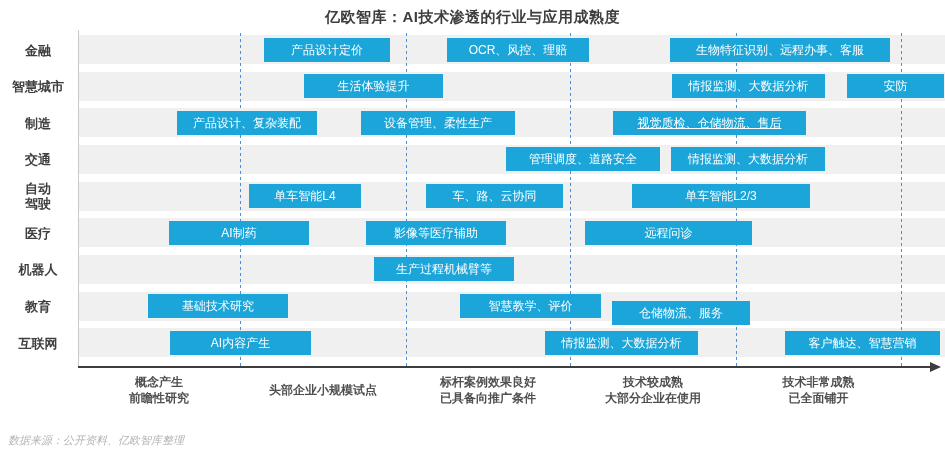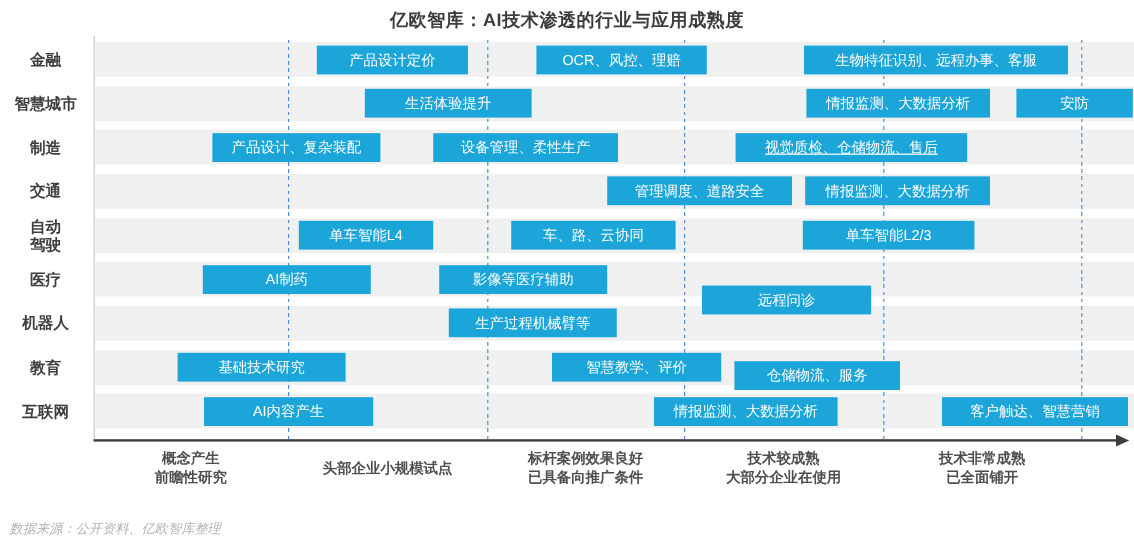--- a/index.html
+++ b/index.html
@@ -66,26 +66,26 @@
       <div class="bar" style="top: 110.82px; left: 613px; width: 193px; text-decoration: underline;">视觉质检、仓储物流、售后</div>
       <div class="row-band" style="top: 144.98px;"></div>
       <div class="row-label" style="top: 159.48px;">交通</div>
       <div class="bar" style="top: 147.48px; left: 506px; width: 154px;">管理调度、道路安全</div>
       <div class="bar" style="top: 147.48px; left: 671px; width: 154px;">情报监测、大数据分析</div>
       <div class="row-band" style="top: 181.64px;"></div>
       <div class="row-label" style="top: 196.14px;">自动
 驾驶</div>
       <div class="bar" style="top: 184.14px; left: 249px; width: 112px;">单车智能L4</div>
       <div class="bar" style="top: 184.14px; left: 426px; width: 137px;">车、路、云协同</div>
-      <div class="bar" style="top: 184.14px; left: 632px; width: 143px; margin-left: 37px;">单车智能L2/3</div>
+      <div class="bar" style="top: 184.14px; left: 632px; width: 178px;">单车智能L2/3</div>
       <div class="row-band" style="top: 218.3px;"></div>
       <div class="row-label" style="top: 232.8px;">医疗</div>
       <div class="bar" style="top: 220.8px; left: 169px; width: 140px;">AI制药</div>
       <div class="bar" style="top: 220.8px; left: 366px; width: 140px;">影像等医疗辅助</div>
-      <div class="bar" style="top: 220.8px; left: 585px; width: 141px; margin-top: 17px;">远程问诊</div>
+      <div class="bar" style="top: 220.8px; left: 585px; width: 167px;">远程问诊</div>
       <div class="row-band" style="top: 254.96px;"></div>
       <div class="row-label" style="top: 269.46px;">机器人</div>
       <div class="bar" style="top: 257.46px; left: 374px; width: 140px;">生产过程机械臂等</div>
       <div class="bar" style="top: 257.46px; left: 612px; width: 138px; margin-top: 44px;">仓储物流、服务</div>
       <div class="row-band" style="top: 291.62px;"></div>
       <div class="row-label" style="top: 306.12px;">教育</div>
       <div class="bar" style="top: 294.12px; left: 148px; width: 140px;">基础技术研究</div>
       <div class="bar" style="top: 294.12px; left: 460px; width: 141px;">智慧教学、评价</div>
       <div class="row-band" style="top: 328.28px;"></div>
       <div class="row-label" style="top: 342.78px;">互联网</div>

